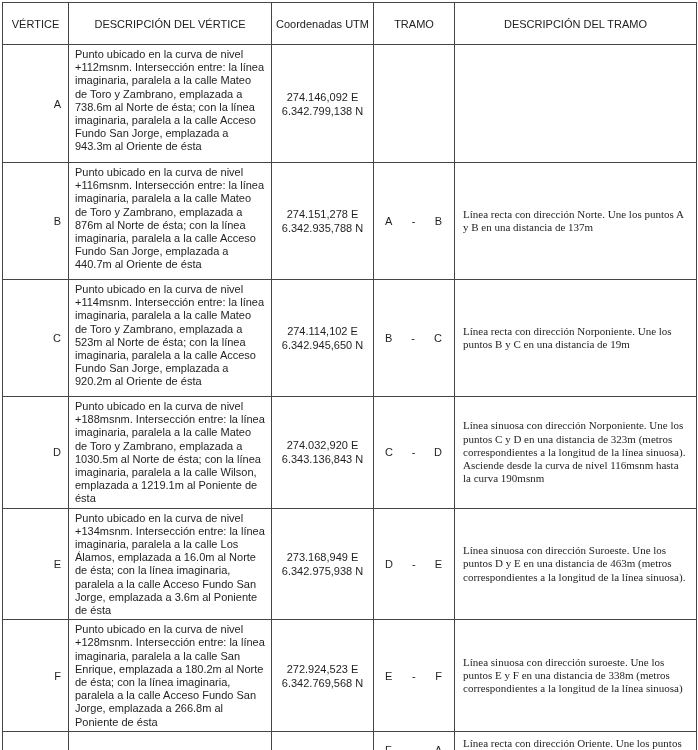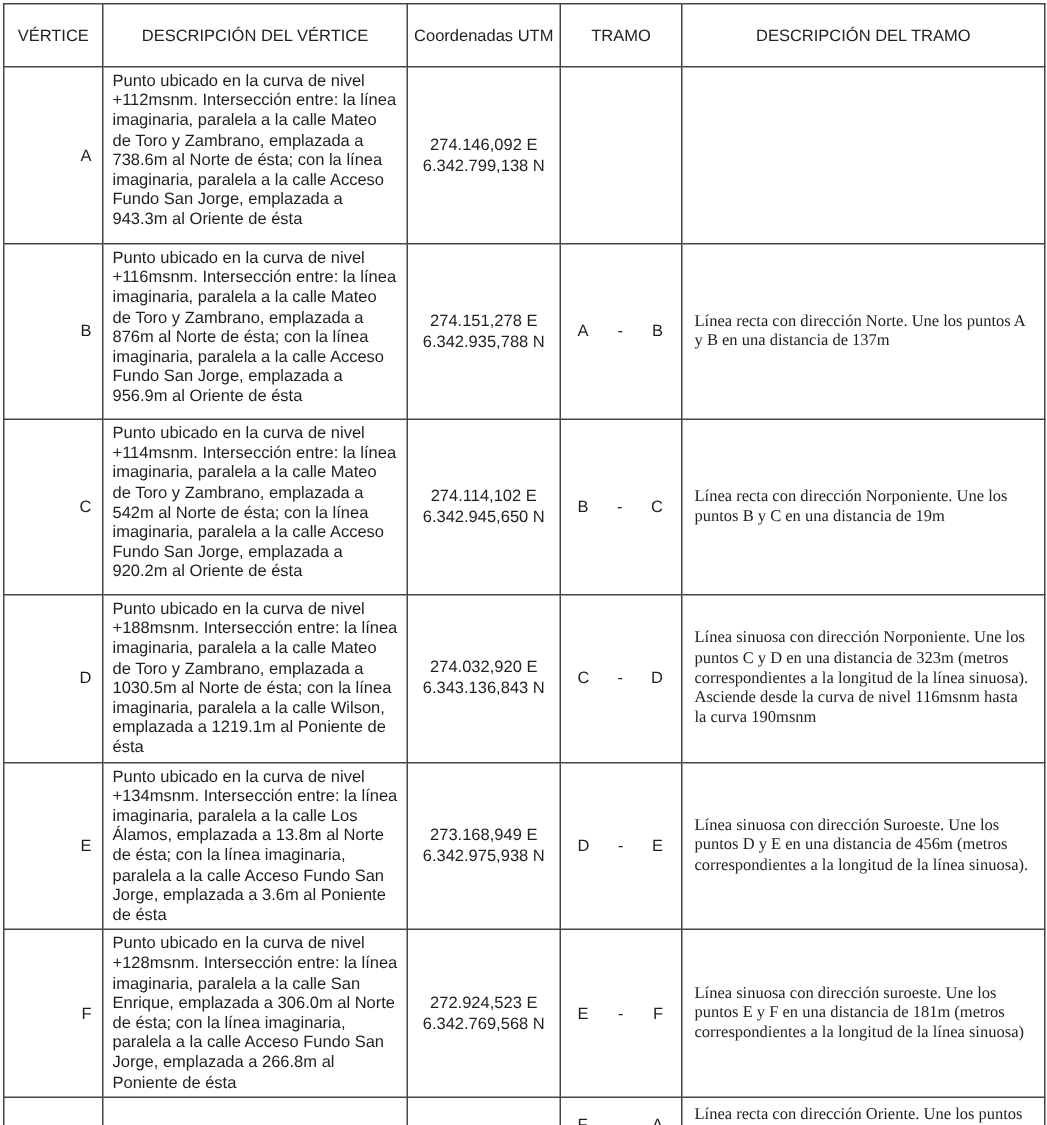--- a/index.html
+++ b/index.html
@@ -126,37 +126,37 @@
           <div class="tramo-wrap">
             <span></span>
             <span></span>
             <span></span>
           </div>
         </td>
         <td class="tdesc-cell"></td>
       </tr>
       <tr class="r1">
         <td class="vertex-cell">B</td>
-        <td class="vdesc-cell">Punto ubicado en la curva de nivel +116msnm. Intersección entre: la línea imaginaria, paralela a la calle Mateo de Toro y Zambrano, emplazada a 876m al Norte de ésta; con la línea imaginaria, paralela a la calle Acceso Fundo San Jorge, emplazada a 956.9m al Oriente de ésta</td>
+        <td class="vdesc-cell">Punto ubicado en la curva de nivel +116msnm. Intersección entre: la línea imaginaria, paralela a la calle Mateo de Toro y Zambrano, emplazada a 876m al Norte de ésta; con la línea imaginaria, paralela a la calle Acceso Fundo San Jorge, emplazada a 440.7m al Oriente de ésta</td>
         <td class="coord-cell">
           <div>274.151,278 E</div>
           <div>6.342.935,788 N</div>
         </td>
         <td class="tramo-cell">
           <div class="tramo-wrap">
             <span>A</span>
             <span>-</span>
             <span>B</span>
           </div>
         </td>
         <td class="tdesc-cell">Línea recta con dirección Norte. Une los puntos A y B en una distancia de 137m</td>
       </tr>
       <tr class="r2">
         <td class="vertex-cell">C</td>
-        <td class="vdesc-cell">Punto ubicado en la curva de nivel +114msnm. Intersección entre: la línea imaginaria, paralela a la calle Mateo de Toro y Zambrano, emplazada a 542m al Norte de ésta; con la línea imaginaria, paralela a la calle Acceso Fundo San Jorge, emplazada a 920.2m al Oriente de ésta</td>
+        <td class="vdesc-cell">Punto ubicado en la curva de nivel +114msnm. Intersección entre: la línea imaginaria, paralela a la calle Mateo de Toro y Zambrano, emplazada a 523m al Norte de ésta; con la línea imaginaria, paralela a la calle Acceso Fundo San Jorge, emplazada a 920.2m al Oriente de ésta</td>
         <td class="coord-cell">
           <div>274.114,102 E</div>
           <div>6.342.945,650 N</div>
         </td>
         <td class="tramo-cell">
           <div class="tramo-wrap">
             <span>B</span>
             <span>-</span>
             <span>C</span>
           </div>
@@ -174,49 +174,49 @@
           <div class="tramo-wrap">
             <span>C</span>
             <span>-</span>
             <span>D</span>
           </div>
         </td>
         <td class="tdesc-cell">Línea sinuosa con dirección Norponiente. Une los puntos C y D en una distancia de 323m (metros correspondientes a la longitud de la línea sinuosa). Asciende desde la curva de nivel 116msnm hasta la curva 190msnm</td>
       </tr>
       <tr class="r4">
         <td class="vertex-cell">E</td>
-        <td class="vdesc-cell">Punto ubicado en la curva de nivel +134msnm. Intersección entre: la línea imaginaria, paralela a la calle Los Álamos, emplazada a 13.8m al Norte de ésta; con la línea imaginaria, paralela a la calle Acceso Fundo San Jorge, emplazada a 3.6m al Poniente de ésta</td>
+        <td class="vdesc-cell">Punto ubicado en la curva de nivel +134msnm. Intersección entre: la línea imaginaria, paralela a la calle Los Álamos, emplazada a 16.0m al Norte de ésta; con la línea imaginaria, paralela a la calle Acceso Fundo San Jorge, emplazada a 3.6m al Poniente de ésta</td>
         <td class="coord-cell">
           <div>273.168,949 E</div>
           <div>6.342.975,938 N</div>
         </td>
         <td class="tramo-cell">
           <div class="tramo-wrap">
             <span>D</span>
             <span>-</span>
             <span>E</span>
           </div>
         </td>
-        <td class="tdesc-cell">Línea sinuosa con dirección Suroeste. Une los puntos D y E en una distancia de 456m (metros correspondientes a la longitud de la línea sinuosa).</td>
+        <td class="tdesc-cell">Línea sinuosa con dirección Suroeste. Une los puntos D y E en una distancia de 463m (metros correspondientes a la longitud de la línea sinuosa).</td>
       </tr>
       <tr class="r5">
         <td class="vertex-cell">F</td>
-        <td class="vdesc-cell">Punto ubicado en la curva de nivel +128msnm. Intersección entre: la línea imaginaria, paralela a la calle San Enrique, emplazada a 306.0m al Norte de ésta; con la línea imaginaria, paralela a la calle Acceso Fundo San Jorge, emplazada a 266.8m al Poniente de ésta</td>
+        <td class="vdesc-cell">Punto ubicado en la curva de nivel +128msnm. Intersección entre: la línea imaginaria, paralela a la calle San Enrique, emplazada a 180.2m al Norte de ésta; con la línea imaginaria, paralela a la calle Acceso Fundo San Jorge, emplazada a 266.8m al Poniente de ésta</td>
         <td class="coord-cell">
           <div>272.924,523 E</div>
           <div>6.342.769,568 N</div>
         </td>
         <td class="tramo-cell">
           <div class="tramo-wrap">
             <span>E</span>
             <span>-</span>
             <span>F</span>
           </div>
         </td>
-        <td class="tdesc-cell">Línea sinuosa con dirección suroeste. Une los puntos E y F en una distancia de 181m (metros correspondientes a la longitud de la línea sinuosa)</td>
+        <td class="tdesc-cell">Línea sinuosa con dirección suroeste. Une los puntos E y F en una distancia de 338m (metros correspondientes a la longitud de la línea sinuosa)</td>
       </tr>
       <tr class="r6">
         <td class="vertex-cell"></td>
         <td class="vdesc-cell"></td>
         <td class="coord-cell">
           <div></div>
           <div></div>
         </td>
         <td class="tramo-cell">
           <div class="tramo-wrap">

